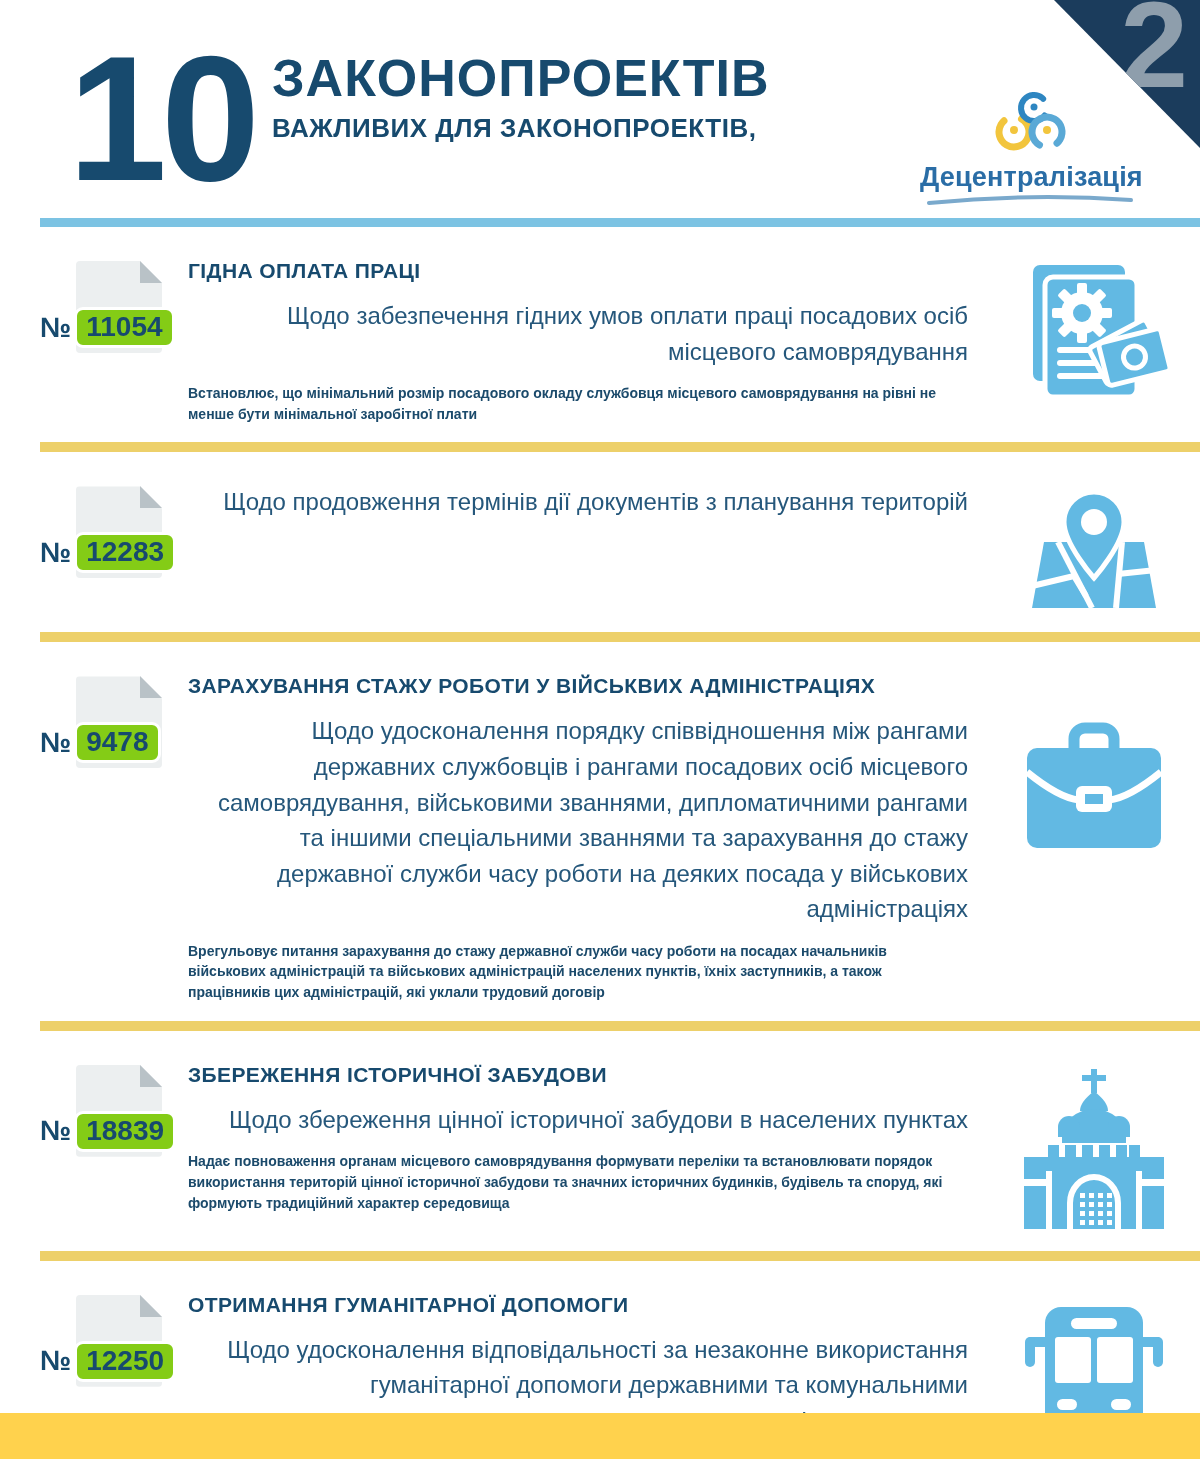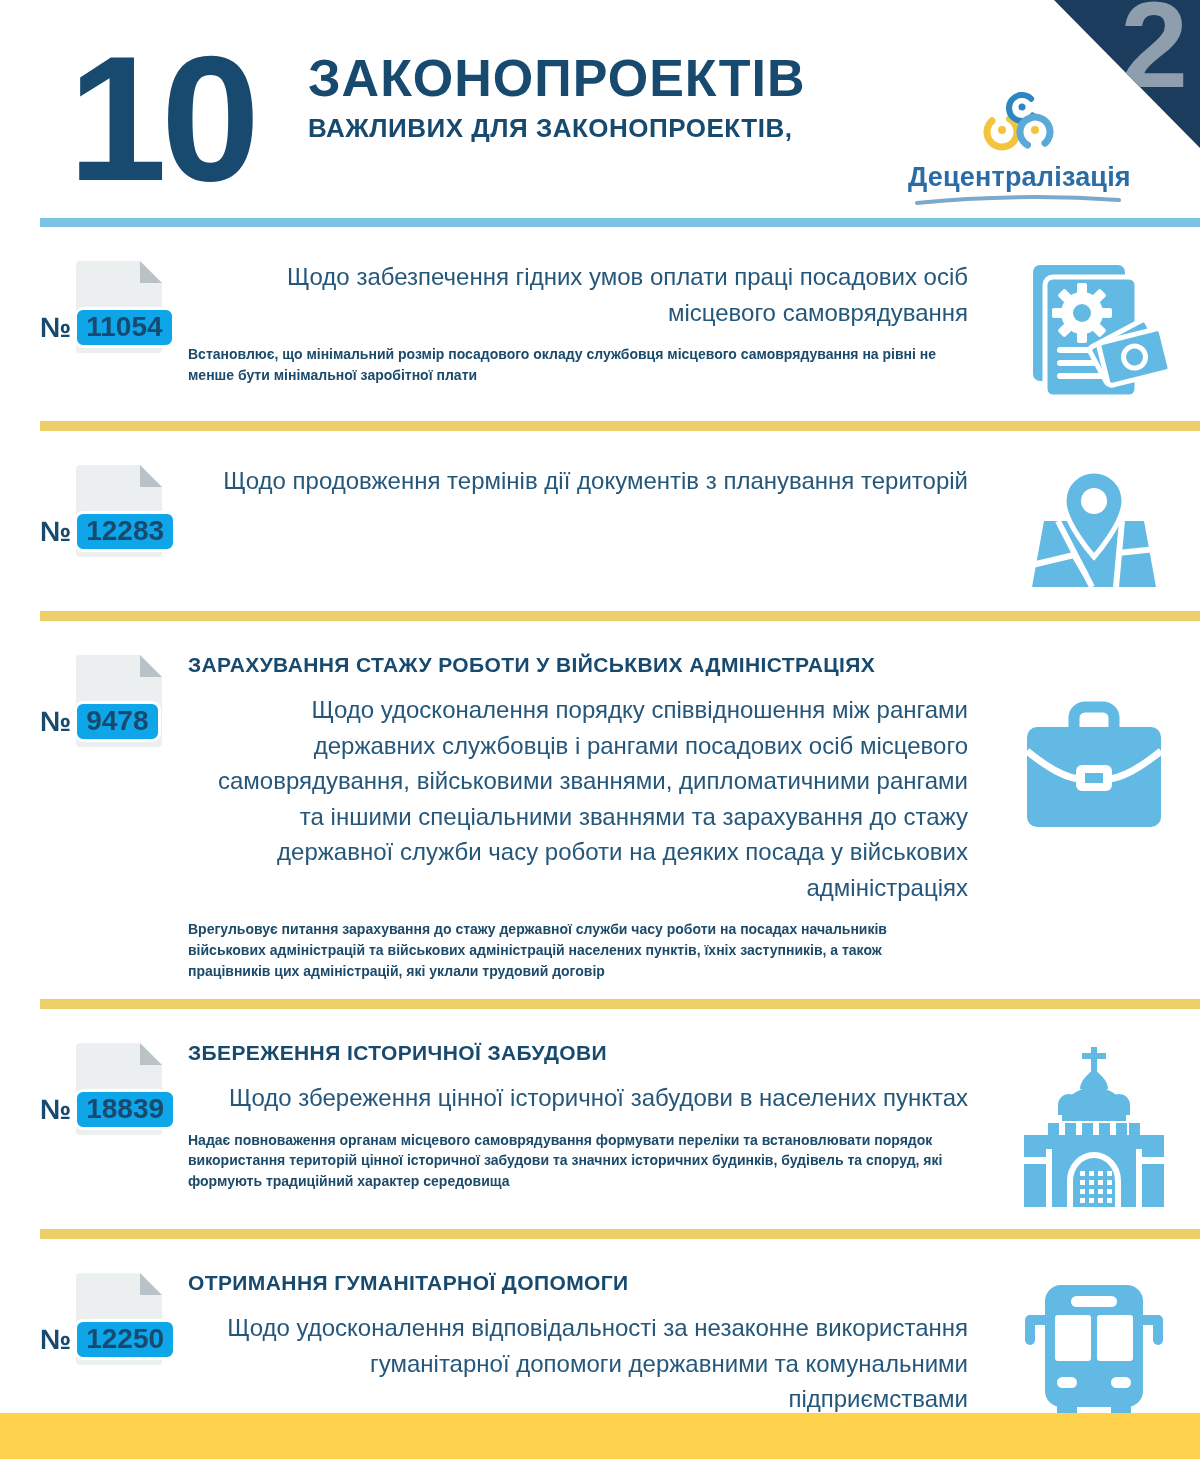--- a/index.html
+++ b/index.html
@@ -9,41 +9,41 @@
 
   
   .corner{ position:absolute; top:0; right:0; width:146px; height:148px;
            background:#1b3c5c; clip-path:polygon(0 0,100% 0,100% 100%); }
   .corner .pnum{ position:absolute; top:-16px; right:12px; font-size:122px; font-weight:bold;
                  color:#8e9eac; line-height:1; }
 
   
   .header{ position:relative; padding:42px 0 0 68px; height:218px; }
   .hcount{ float:left; font-size:178px; line-height:0.86; font-weight:bold; color:#174a6e;
-           letter-spacing:-6px; margin-right:54px; }
+           letter-spacing:-6px; margin-right:18px; }
   .htexts{ float:left; padding-top:10px; }
   .htitle{ font-size:52px; font-weight:bold; color:#174a6e; letter-spacing:1px; line-height:1.0; }
   .hsub{ font-size:26px; font-weight:bold; color:#174a6e; letter-spacing:0.5px; line-height:1.28; margin-top:8px; }
-  .logo{ position:absolute; top:88px; right:72px; width:220px; text-align:left; }
+  .logo{ position:absolute; top:88px; right:60px; width:220px; text-align:left; }
   .logo-mark{ display:block; margin:0 auto 2px; }
   .logo-text{ font-size:27px; font-weight:bold; color:#2a6da6; letter-spacing:0.2px; }
   .logo-swoosh{ display:block; margin:2px auto 0; }
 
   .divider-blue{ height:9px; background:#7cc3e3; margin-left:40px; }
 
   
   .section{ display:flex; align-items:flex-start; padding:30px 0 18px 40px; }
   .badge-col{ width:148px; flex-shrink:0; position:relative; height:100px; margin-top:4px; }
   .doc{ position:absolute; left:36px; top:0; width:86px; height:92px; background:#eceff0; border-radius:4px;
         clip-path:polygon(0 0, calc(100% - 22px) 0, 100% 22px, 100% 100%, 0 100%); }
   .fold{ position:absolute; left:calc(36px + 86px - 22px); top:0; width:0; height:0;
          border-left:22px solid #b9c2c7; border-top:22px solid transparent; }
   .num-row{ position:absolute; left:0; top:46px; display:flex; align-items:center; white-space:nowrap; }
   .num-sign{ font-size:28px; font-weight:bold; color:#174a6e; margin-right:3px; }
-  .num-pill{ background:#0ea5e9; border:3px solid #ffffff; border-radius:9px; padding:1px 9px 2px;
+  .num-pill{ background:#84cc16; border:3px solid #ffffff; border-radius:9px; padding:1px 9px 2px;
              font-size:28px; font-weight:bold; color:#174a6e; }
 
   .text-col{ flex:1; padding-right:20px; max-width:800px; padding-top:2px; }
   .sec-title{ font-size:21px; font-weight:bold; color:#174a6e; letter-spacing:0.4px; margin-bottom:15px; }
   .sec-desc{ font-size:24px; color:#25577b; line-height:1.48; margin-bottom:14px;text-align:right; }
   .sec-effect{ font-size:14px; font-weight:bold; color:#1b4a6b; line-height:1.48; }
 
   .icon-col{ width:212px; flex-shrink:0; display:flex; justify-content:center; padding-top:4px; }
 
   .divider-yellow{ height:10px; background:#edd06a; margin-left:40px; }
@@ -92,20 +92,21 @@
   <div class="section">
     <div class="badge-col">
       <div class="doc"></div>
       <div class="fold"></div>
       <div class="num-row">
         <span class="num-sign">№</span>
         <span class="num-pill">11054</span>
       </div>
     </div>
     <div class="text-col">
+      <div class="sec-title">ГІДНА ОПЛАТА ПРАЦІ</div>
       <div class="sec-desc">Щодо забезпечення гідних умов оплати праці посадових осіб місцевого самоврядування</div>
       <div class="sec-effect">Встановлює, що мінімальний розмір посадового окладу службовця місцевого самоврядування на рівні не менше бути мінімальної заробітної плати</div>
     </div>
     <div class="icon-col">
       <svg width="158" height="142" viewBox="0 0 158 142">
         <rect x="18" y="4" width="92" height="116" rx="7" fill="#62b9e3"></rect>
         <rect x="30" y="16" width="92" height="120" rx="8" fill="#62b9e3" stroke="#ffffff" stroke-width="5"></rect>
         <g fill="#ffffff" transform="translate(67,52)">
           <g>
             <rect x="-5" y="-30" width="10" height="14" rx="2"></rect>

